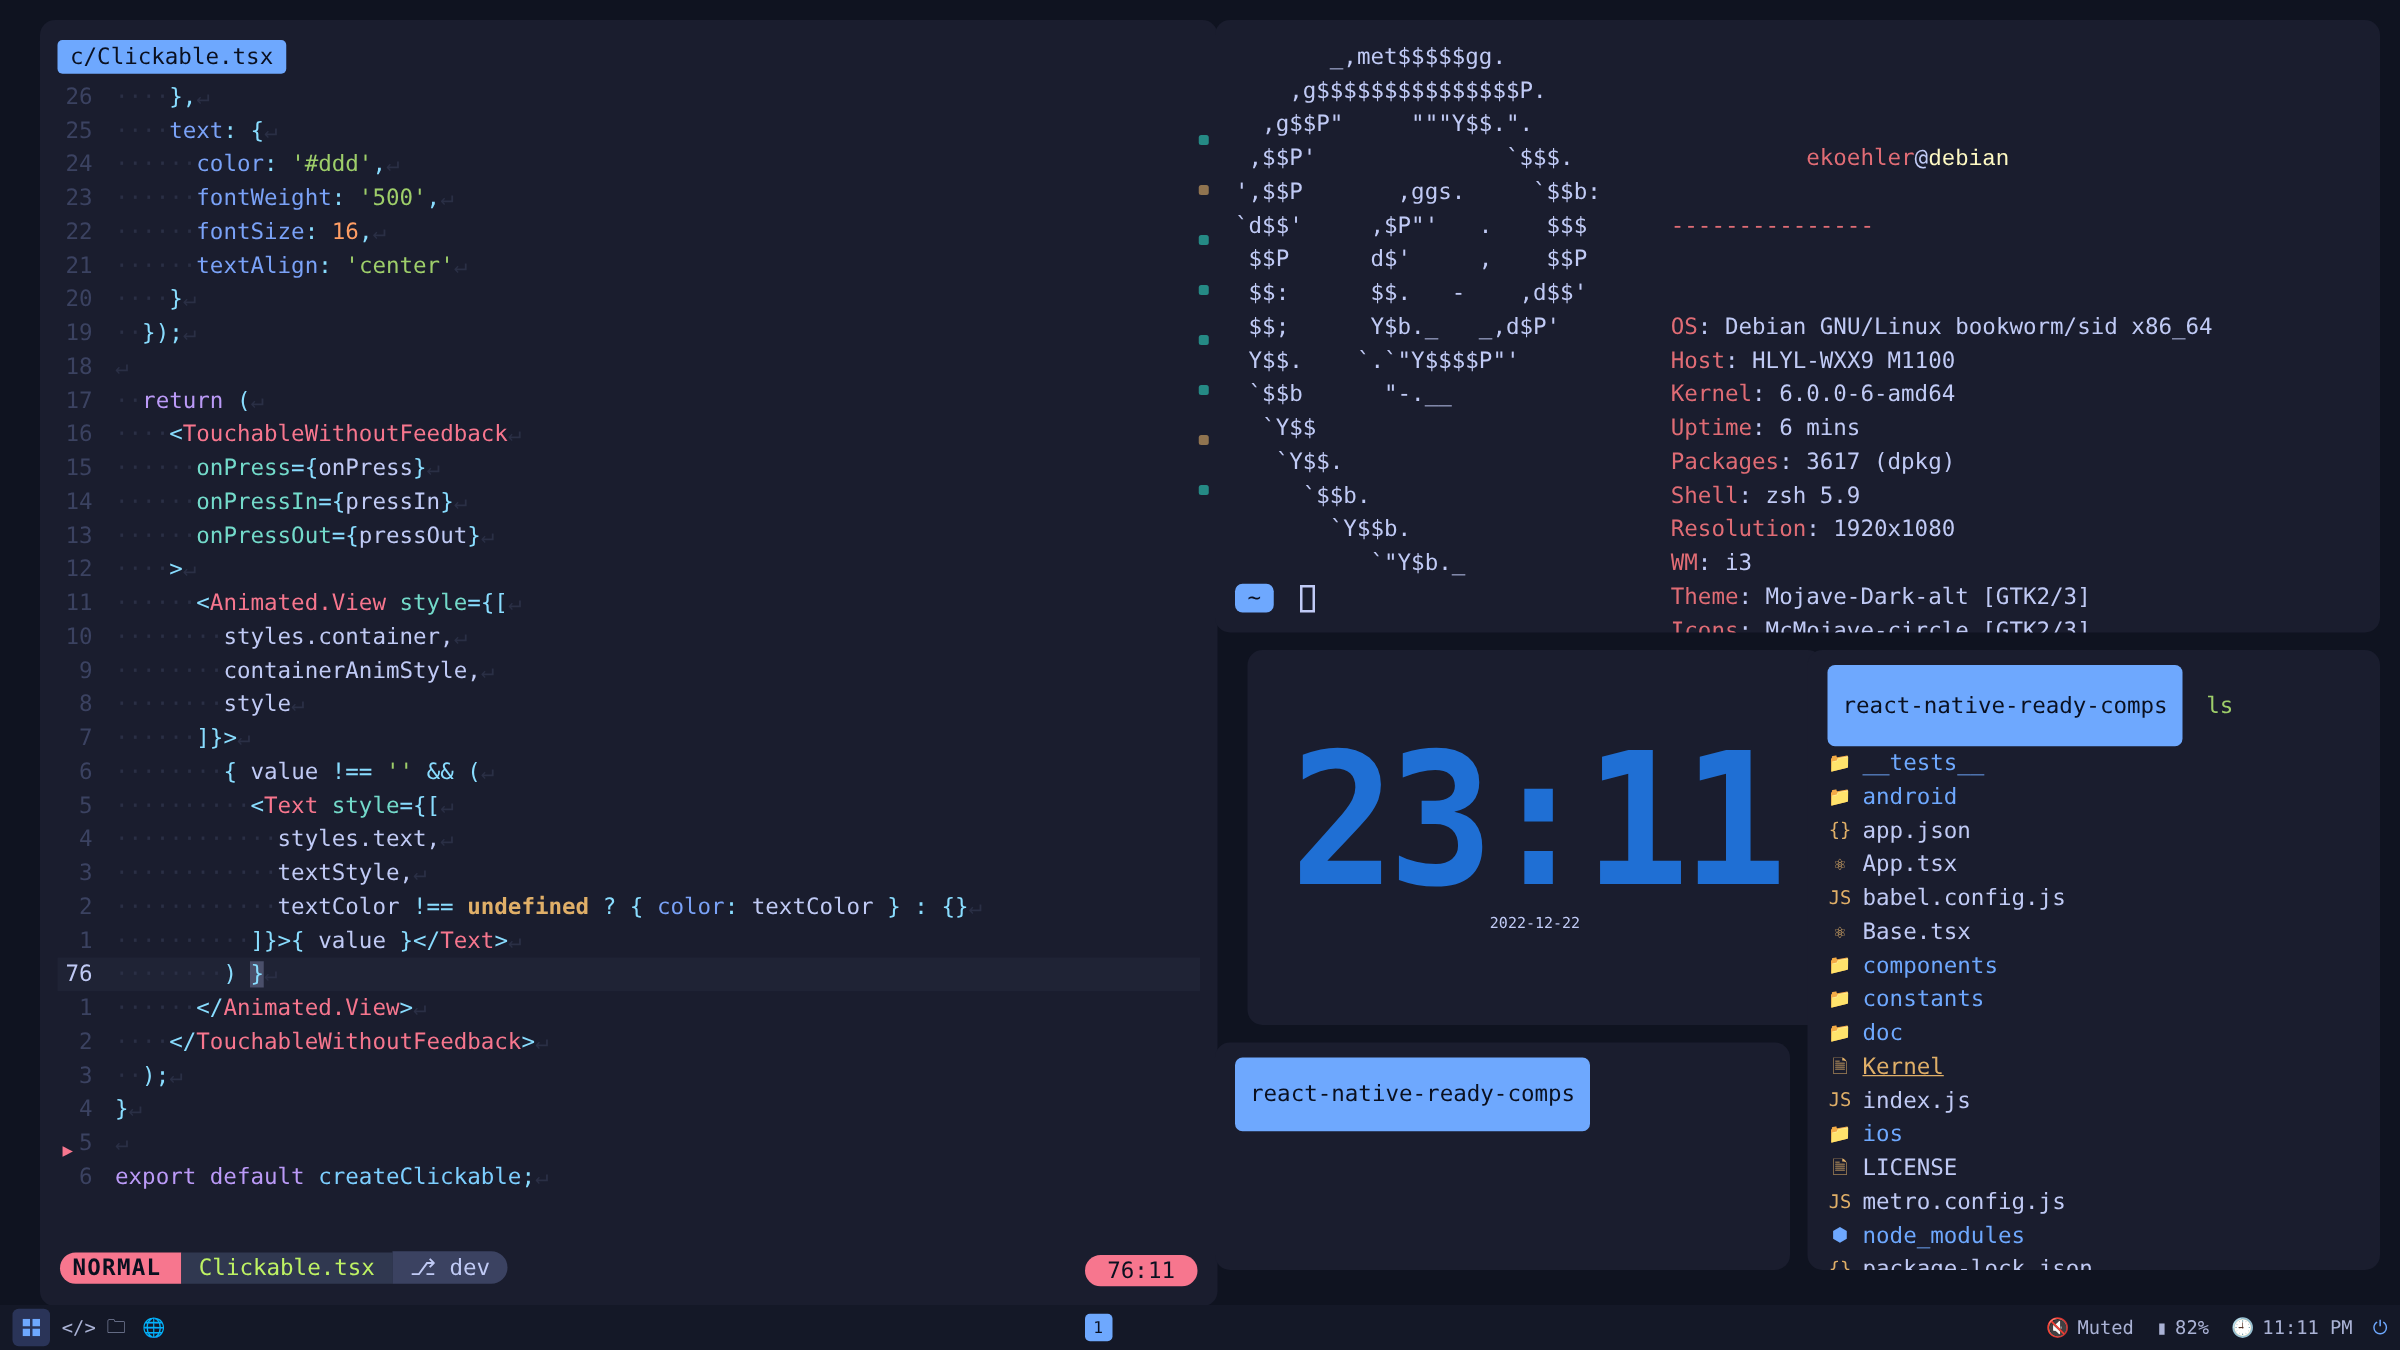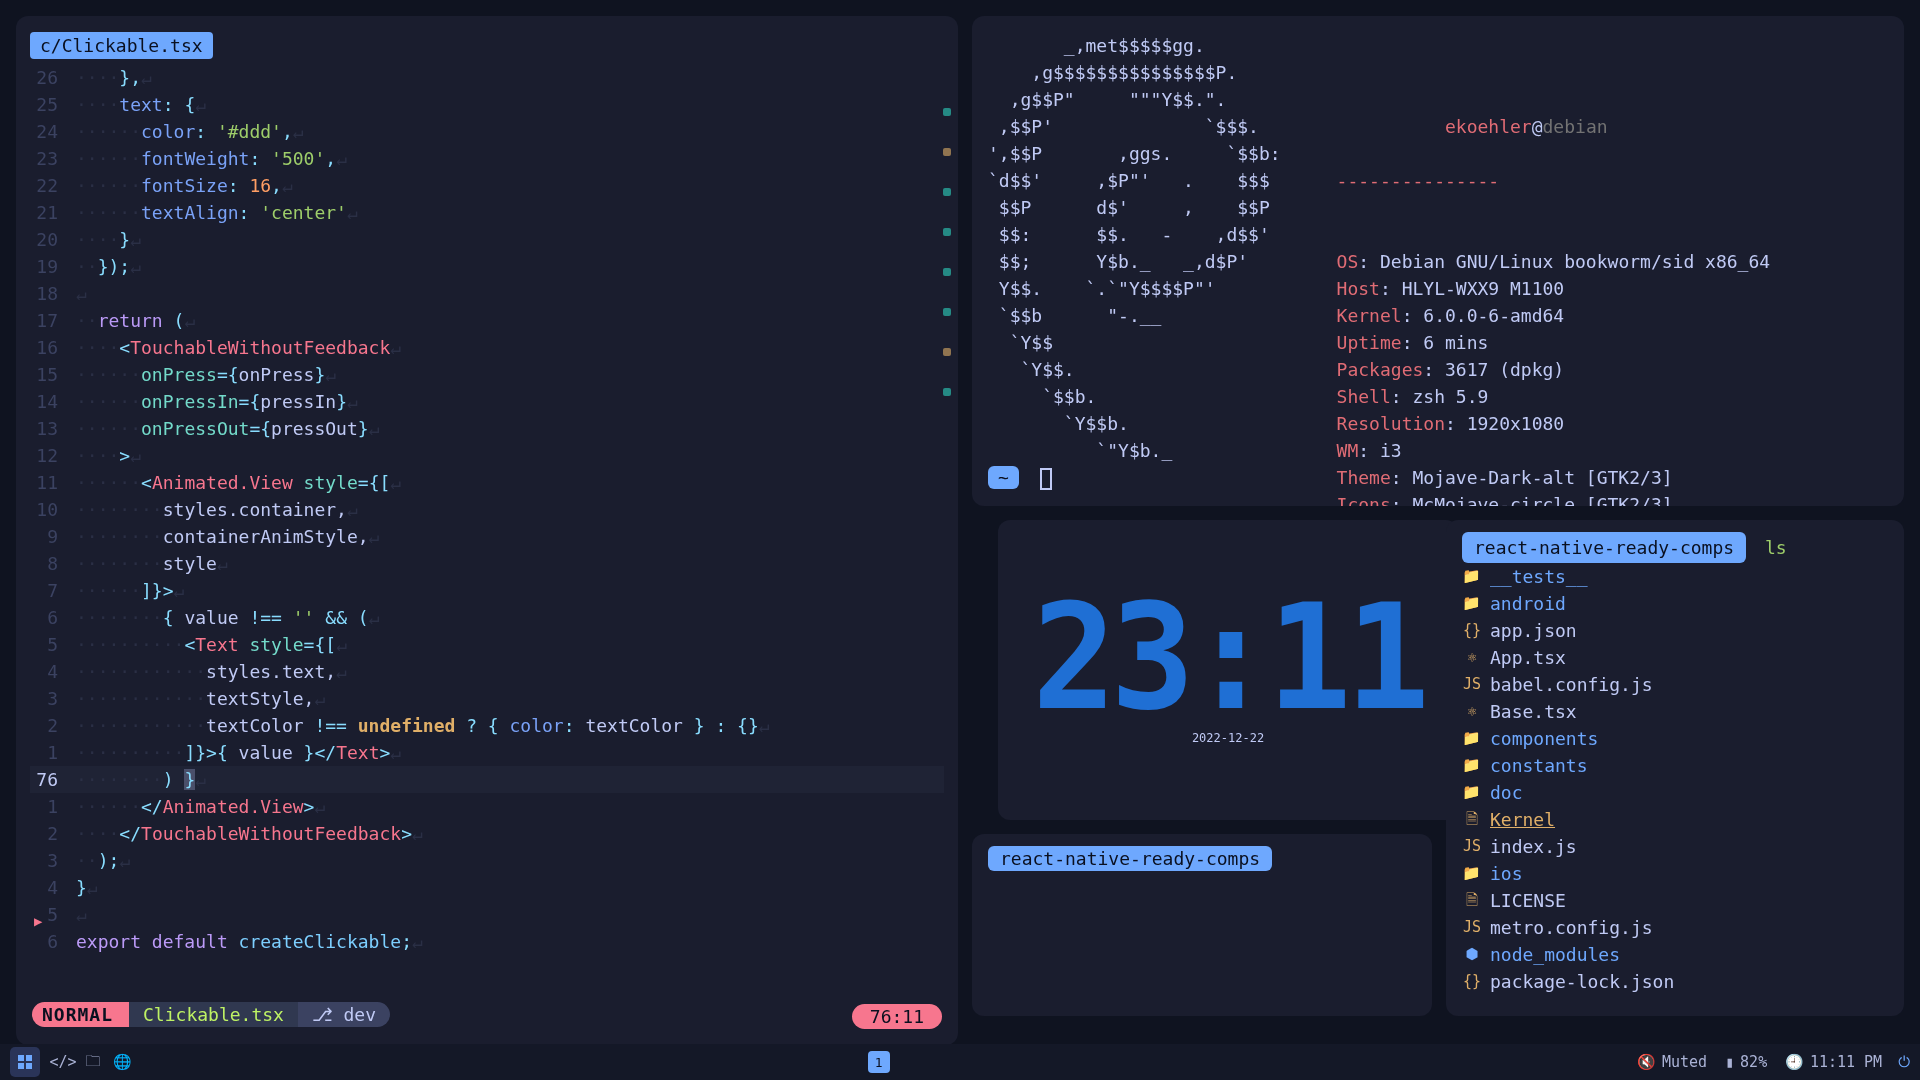--- a/index.html
+++ b/index.html
@@ -12,21 +12,21 @@
   overflow: hidden;
 }
 .desktop { width: 100%; height: 100%; position: relative; }
 
 .pane {
   position: absolute;
   background: #1a1d2e;
   border-radius: 12px;
   overflow: hidden;
 }
-.editor { left: 16px; top: 16px; width: 942px; height: 1029px; }
+.editor { left: 32px; top: 16px; width: 942px; height: 1029px; }
 .neofetch { left: 972px; top: 16px; width: 932px; height: 490px; }
 .clock { left: 972px; top: 520px; width: 460px; height: 300px; margin-left: 26px; }
 .prompt { left: 972px; top: 834px; width: 460px; height: 182px; }
 .files { left: 1446px; top: 520px; width: 458px; height: 496px; }
 
 
 .editor-tab {
   position: absolute; left: 14px; top: 16px;
   background: #6ea8fe; color: #0a1020;
   padding: 3px 10px; border-radius: 4px;
@@ -58,35 +58,35 @@
 .mode-pill { background: #f7768e; color: #0a1020; padding: 2px 16px 2px 10px; border-radius: 16px 0 0 16px; font-weight: bold; letter-spacing: 1px; }
 .file-pill { background: #303850; color: #bef264; padding: 2px 14px; }
 .branch-pill { background: #3b4261; color: #c0caf5; padding: 2px 14px; border-radius: 0 16px 16px 0; }
 .pos-pill { position: absolute; right: 16px; bottom: 16px; background: #f7768e; color: #0a1020; padding: 2px 18px; border-radius: 16px; }
 
 
 .neofetch-inner { position: absolute; left: 16px; top: 16px; right: 16px; font-size: 18px; line-height: 27px; white-space: pre; display: flex; gap: 56px; }
 .ascii { color: #c0caf5; }
 .neoinfo .user { color: #e06c75; }
 .neoinfo .at { color: #c0caf5; }
-.neoinfo .host { color: #737373; }
+.neoinfo .host { color: #fef9c3; font-family: Liberation Mono, monospace; }
 .neoinfo .key { color: #e06c75; }
 .neoinfo .val { color: #c0caf5; }
 .neoinfo div { height: 27px; }
 .shell-prompt { margin-top: 6px; }
 .shell-badge { display: inline-block; background: #6ea8fe; color: #0a1020; padding: 1px 10px; border-radius: 6px; margin-right: 10px; }
 .shell-cursor { display: inline-block; width: 12px; height: 22px; border: 2px solid #c0caf5; vertical-align: middle; }
 
 
 .clock-digits { text-align: center; margin-top: 56px; font-size: 140px; letter-spacing: -6px; color: #1f6fd4; font-weight: bold; font-family: monospace; transform: scaleY(1.05); }
 .clock-date { text-align: center; color: #c0caf5; font-size: 12px; margin-top: -8px; }
 
 
 .prompt-inner { padding: 12px 16px; }
-.cwd-pill { display: inline-block; background: #6ea8fe; color: #0a1020; padding: 2px 12px; border-radius: 6px; font-size: 18px; }
+.cwd-pill { display: inline-block; background: #6ea8fe; color: #0a1020; padding: 19px 12px; border-radius: 6px; font-size: 18px; }
 
 
 .files-inner { padding: 12px 16px; line-height: 27px; font-size: 18px; }
 .ls-cmd { color: #9ece6a; margin-left: 8px; }
 .file-row { display: flex; align-items: center; gap: 8px; }
 .icon { width: 20px; text-align: center; font-size: 15px; }
 .dir { color: #6ea8fe; }
 .fjs { color: #e0af68; }
 .fyellow { color: #e0af68; }
 .selected { text-decoration: underline; }

